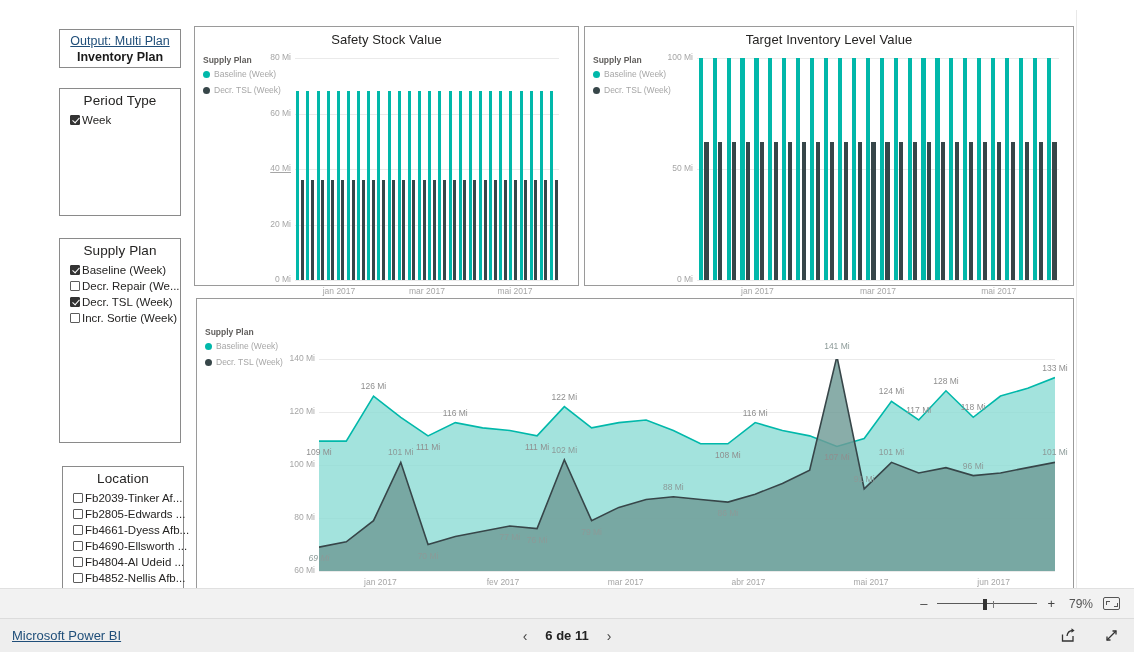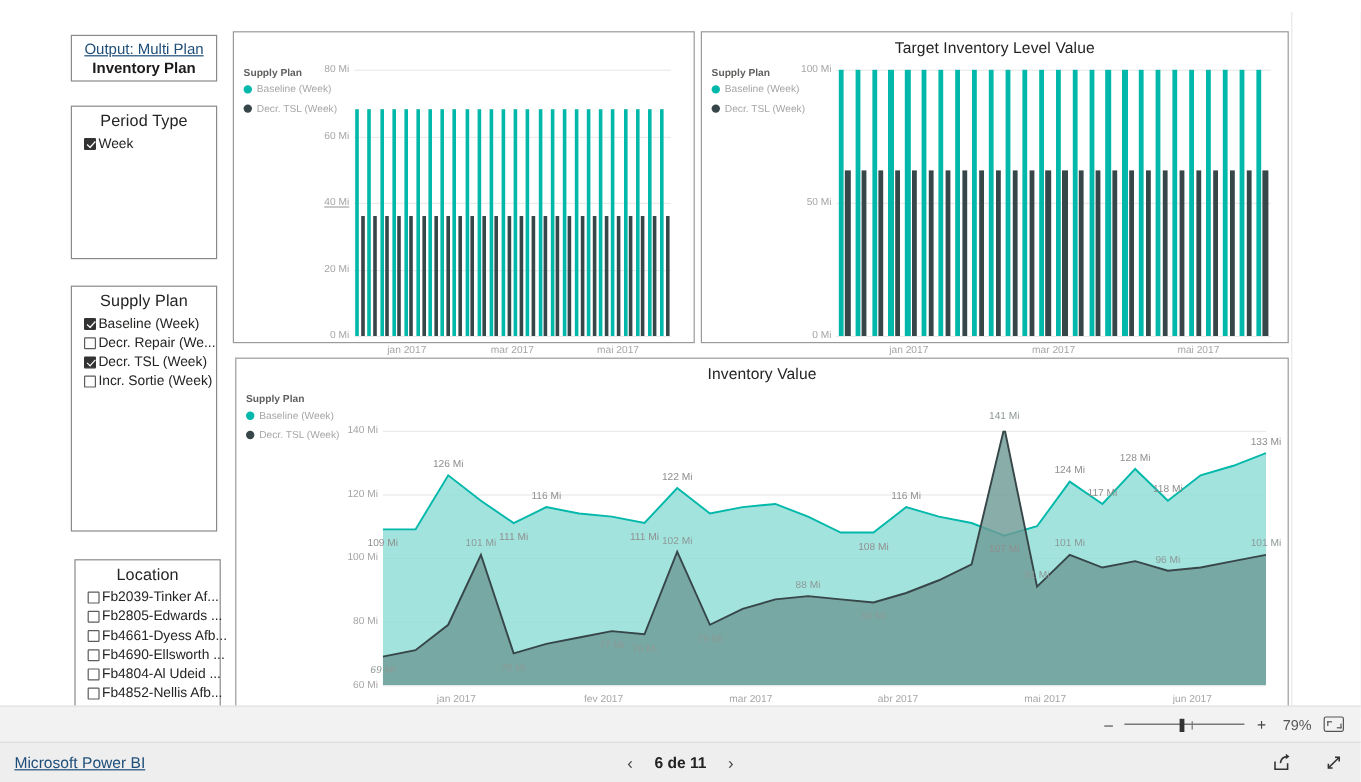--- a/index.html
+++ b/index.html
@@ -200,20 +200,21 @@
           <span class="slicer-label">Fb4804-Al Udeid ...</span>
         </div>
         <div class="slicer-item">
           <span class="cb"></span>
           <span class="slicer-label">Fb4852-Nellis Afb...</span>
         </div>
       </div>
     </div>
 
     <div class="visual" id="vis-safety" style="left:194px; top:16px; width:385px; height:260px;">
+      <div class="visual-title">Safety Stock  Value</div>
       <div class="legend" style="left:8px; top:28px;">
         <div class="legend-title">Supply Plan</div>
         <div class="legend-row">
           <span class="legend-dot" style="background:#01b8aa"></span>
           <span class="legend-text">Baseline (Week)</span>
         </div>
         <div class="legend-row">
           <span class="legend-dot" style="background:#374649"></span>
           <span class="legend-text">Decr. TSL (Week)</span>
         </div>
@@ -363,21 +364,20 @@
             <div class="bar" style="left:349.7476923076923px; width:4.176923076923077px; height:222px; background:#01b8aa;"></div>
             <div class="bar" style="left:355.4246153846154px; width:4.176923076923077px; height:137.64px; background:#374649;"></div>
           </div>
           <div class="xlabel" style="left:137.33333333333334px; top:259px; width:70px;">jan 2017</div>
           <div class="xlabel" style="left:258px; top:259px; width:70px;">mar 2017</div>
           <div class="xlabel" style="left:378.6666666666667px; top:259px; width:70px;">mai 2017</div>
         </div>
     </div>
 
     <div class="visual" id="vis-inventory" style="left:196px; top:288px; width:878px; height:296px;">
-      <div class="visual-title">Inventory Value</div>
       <div class="legend" style="left:8px; top:28px;">
         <div class="legend-title">Supply Plan</div>
         <div class="legend-row">
           <span class="legend-dot" style="background:#01b8aa"></span>
           <span class="legend-text">Baseline (Week)</span>
         </div>
         <div class="legend-row">
           <span class="legend-dot" style="background:#374649"></span>
           <span class="legend-text">Decr. TSL (Week)</span>
         </div>

